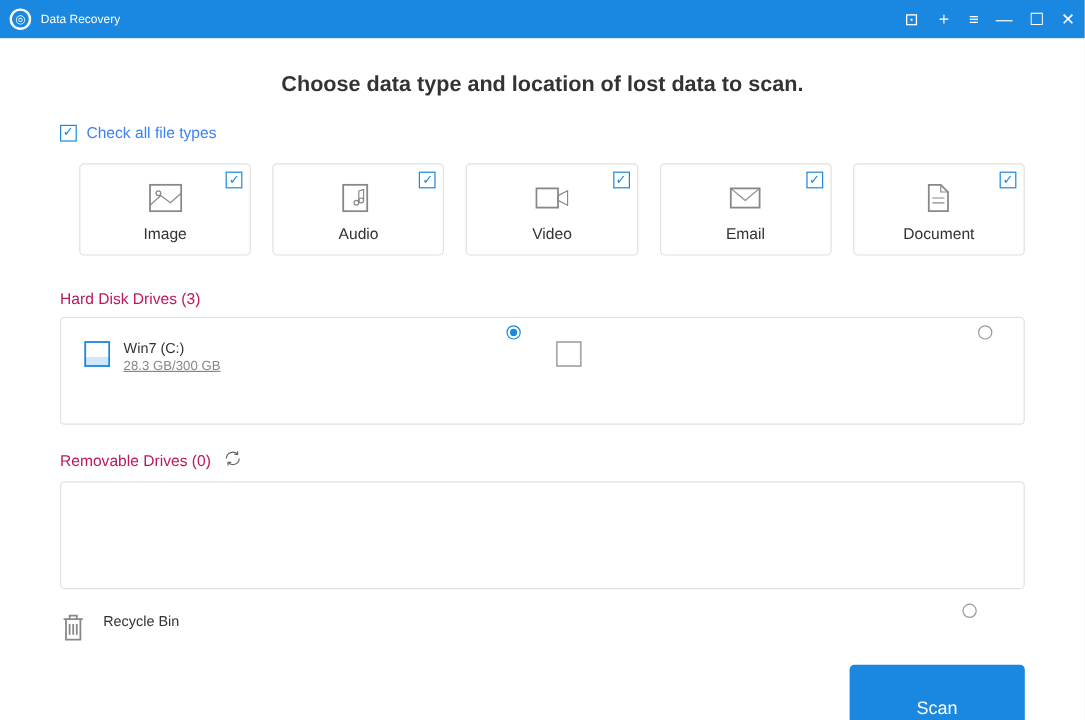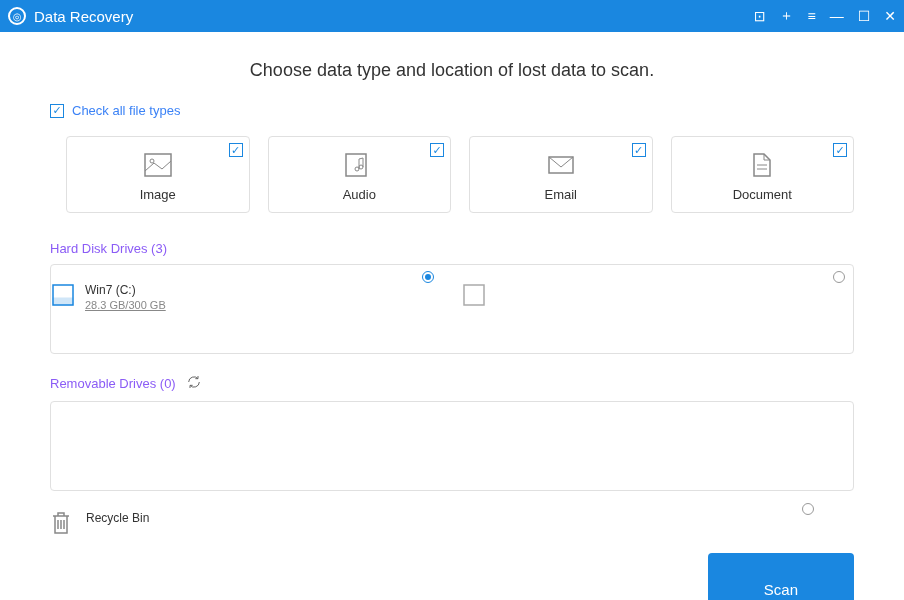--- a/index.html
+++ b/index.html
@@ -1,34 +1,34 @@
 <!DOCTYPE html>
 <html><head>
 <meta charset="utf-8">
 <style>
 * { box-sizing: border-box; margin: 0; padding: 0; }
 body { font-family: -apple-system, "Segoe UI", Arial, sans-serif; width: 904px; height: 600px; background: #f0f0f0; overflow: hidden; }
 .titlebar { background: #1a87e0; height: 32px; display: flex; align-items: center; padding: 0 8px; color: #fff; }
 .titlebar .logo { width: 18px; height: 18px; border: 2px solid #fff; border-radius: 50%; display: flex; align-items: center; justify-content: center; font-size: 10px; margin-right: 8px; }
-.titlebar .title { font-size: 15px; flex: 1; }
+.titlebar .title { font-size: 10px; flex: 1; }
 .titlebar .controls { display: flex; gap: 14px; align-items: center; }
 .titlebar .controls span { cursor: pointer; font-size: 14px; }
 .content { background: #fff; padding: 28px 50px 20px; height: calc(100% - 32px); }
-.heading { text-align: center; font-size: 18px; color: #333; margin-bottom: 22px; font-weight: 400; }
+.heading { text-align: center; font-size: 18px; color: #333; margin-bottom: 22px; font-weight: 700; }
 .checkall { display: flex; align-items: center; gap: 8px; margin-bottom: 18px; font-size: 13px; color: #3b82f6; }
 .chk { width: 14px; height: 14px; border: 1.5px solid #1a87e0; display: inline-flex; align-items: center; justify-content: center; }
 .chk.on::after { content: "✓"; color: #1a87e0; font-size: 11px; line-height: 1; }
 .types { display: flex; gap: 18px; margin-bottom: 28px; margin-left: 16px; }
 .type-card { flex: 1; border: 1px solid #e0e0e0; border-radius: 4px; padding: 14px 8px 10px; text-align: center; position: relative; cursor: pointer; }
 .type-card .chk { position: absolute; top: 6px; right: 6px; }
 .type-card .ico { height: 28px; display: flex; align-items: center; justify-content: center; margin-bottom: 8px; }
 .type-card .lbl { font-size: 13px; color: #333; }
-.section-label { font-size: 13px; color: #8b5cf6; margin-bottom: 8px; display: flex; align-items: center; gap: 10px; }
+.section-label { font-size: 13px; color: #be185d; margin-bottom: 8px; display: flex; align-items: center; gap: 10px; }
 .refresh-ico svg { width: 16px; height: 16px; }
-.drive-box { border: 1px solid #e0e0e0; border-radius: 4px; padding: 18px 0; display: flex; gap: 20px; margin-bottom: 20px; min-height: 90px; }
+.drive-box { border: 1px solid #e0e0e0; border-radius: 4px; padding: 18px 18px; display: flex; gap: 20px; margin-bottom: 20px; min-height: 90px; }
 .drive { display: flex; align-items: flex-start; gap: 10px; flex: 1; position: relative; cursor: pointer; }
 .drive .radio { width: 12px; height: 12px; border: 1.5px solid #999; border-radius: 50%; position: absolute; top: -12px; right: 8px; }
 .drive .radio.on { border-color: #1a87e0; }
 .drive .radio.on::after { content: ""; width: 6px; height: 6px; background: #1a87e0; border-radius: 50%; display: block; margin: 1.5px; }
 .drive .dico { width: 24px; height: 24px; display: flex; align-items: center; justify-content: center; }
 .drive .dinfo { font-size: 12px; color: #333; }
 .drive .dsize { color: #888; font-size: 11px; margin-top: 2px; text-decoration: underline; }
 .recycle-row { display: flex; gap: 14px; margin-top: 10px; }
 .recycle-row .radio { width: 12px; height: 12px; border: 1.5px solid #999; border-radius: 50%; margin-left: auto; margin-right: 40px; position: relative; top: -8px; }
 .scan-btn { background: #1a87e0; color: #fff; border: none; padding: 28px 56px; font-size: 15px; border-radius: 4px; float: right; margin-top: 14px; cursor: pointer; }
@@ -74,20 +74,30 @@
       <span class="chk on"></span>
       <div class="ico">
           <svg width="28" height="24" viewBox="0 0 28 24">
             <rect x="1" y="1" width="20" height="22" fill="none" stroke="#888" stroke-width="1.5"></rect>
             <path d="M14 6 L14 16 M14 6 L18 5 L18 14" fill="none" stroke="#888"></path>
             <circle cx="12" cy="16" r="2" fill="none" stroke="#888"></circle>
             <circle cx="16" cy="14" r="2" fill="none" stroke="#888"></circle>
           </svg>
         </div>
       <div class="lbl">Audio</div>
+    </div>
+    <div class="type-card">
+      <span class="chk on"></span>
+      <div class="ico">
+          <svg width="28" height="24" viewBox="0 0 28 24">
+            <rect x="1" y="4" width="18" height="16" fill="none" stroke="#888" stroke-width="1.5"></rect>
+            <path d="M19 10 L27 6 L27 18 L19 14 Z" fill="none" stroke="#888"></path>
+          </svg>
+        </div>
+      <div class="lbl">Video</div>
     </div>
     <div class="type-card">
       <span class="chk on"></span>
       <div class="ico">
           <svg width="28" height="24" viewBox="0 0 28 24">
             <rect x="2" y="4" width="24" height="16" fill="none" stroke="#888" stroke-width="1.5"></rect>
             <path d="M2 4 L14 14 L26 4" fill="none" stroke="#888"></path>
           </svg>
         </div>
       <div class="lbl">Email</div>

